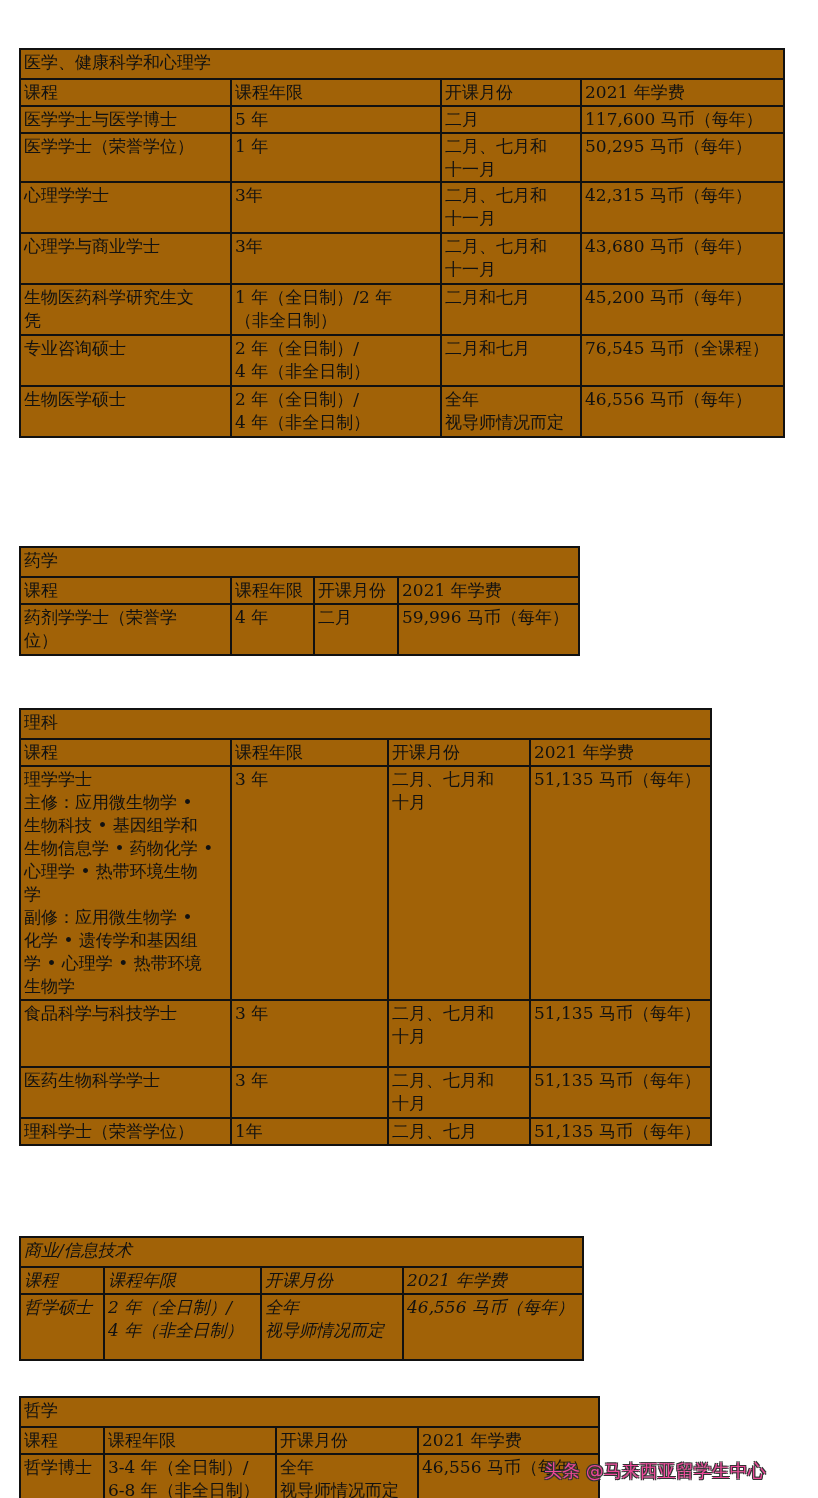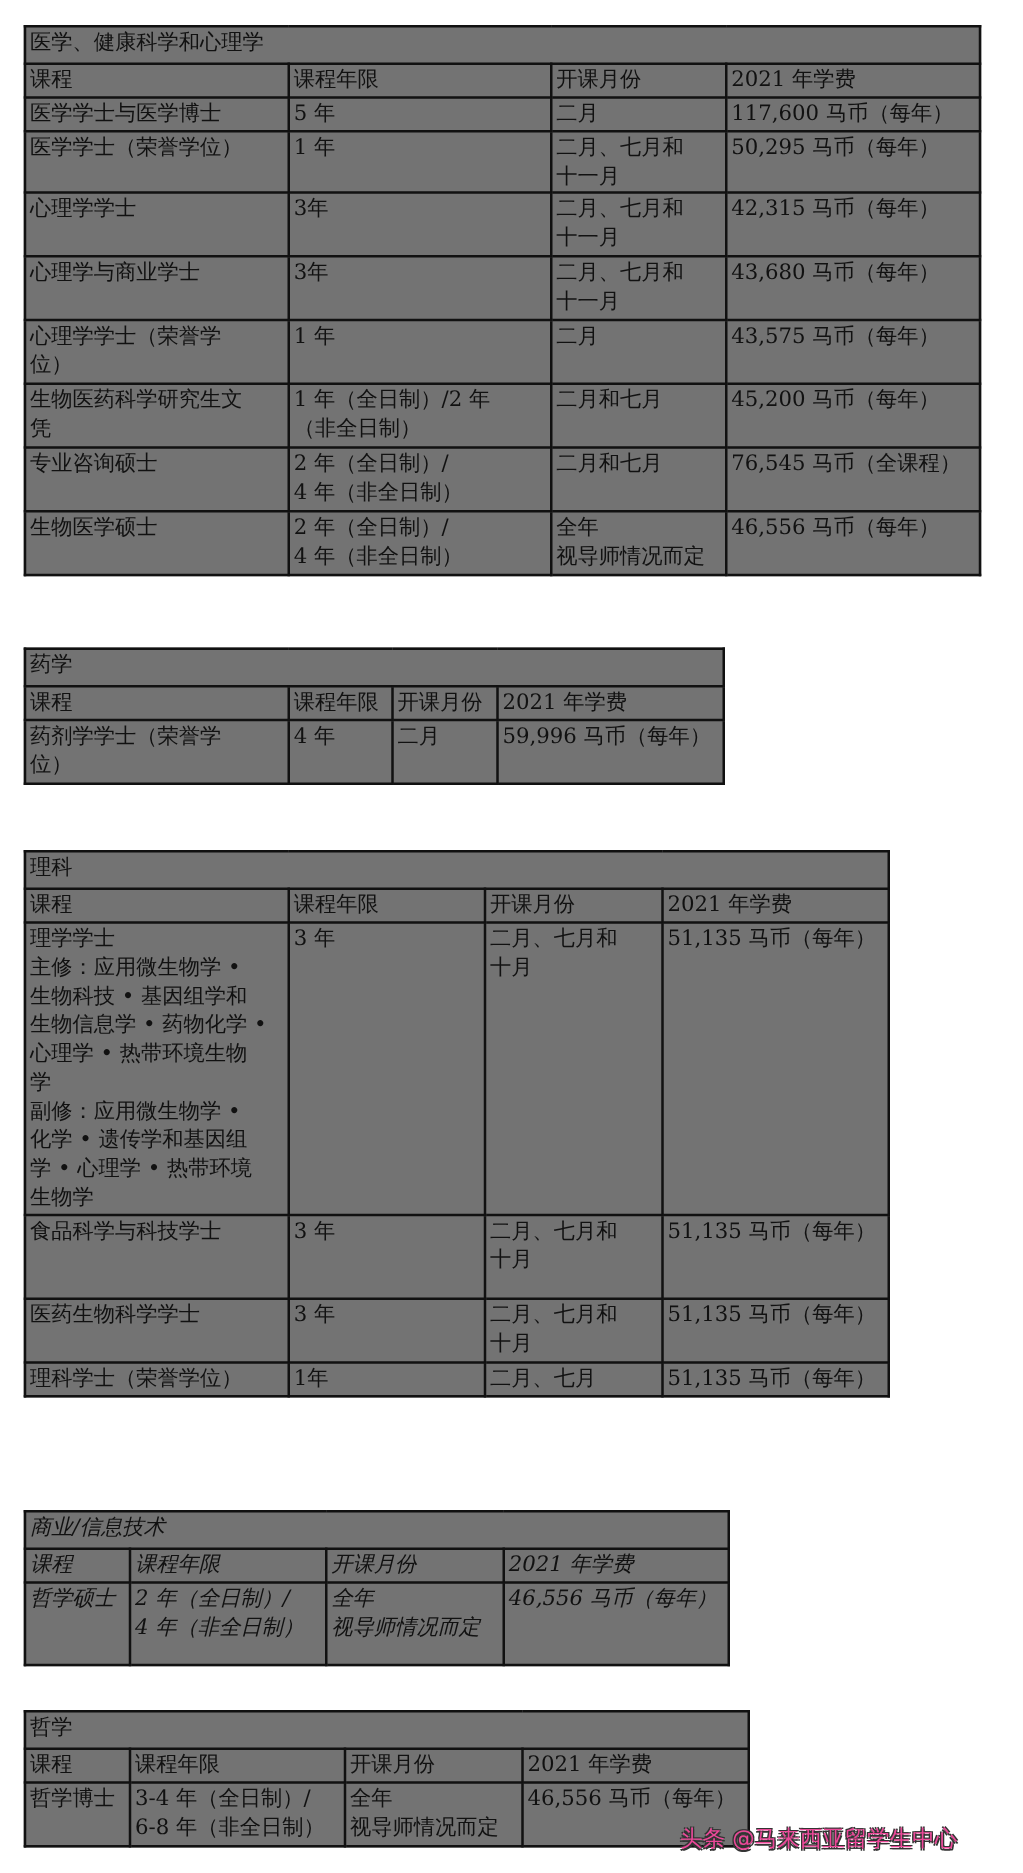--- a/index.html
+++ b/index.html
@@ -1,18 +1,18 @@
 <!DOCTYPE html>
 <html><head>
 <meta charset="utf-8">
 <style>
   html, body { margin: 0; padding: 0; background: #ffffff; }
   body { width: 818px; height: 1498px; position: relative; overflow: hidden;
          font-family: "DejaVu Serif", "Liberation Serif", serif; color: #111; }
-  table.t { position: absolute; border-collapse: collapse; table-layout: fixed; background: #737373; }
+  table.t { position: absolute; border-collapse: collapse; table-layout: fixed; background: #a16207; margin-top: 28px; }
   table.t td { border: 2px solid #111; vertical-align: top; padding: 1px 3px 0 3px;
                font-size: 17px; line-height: 23px; white-space: pre-line; overflow: hidden; }
   table.t td.title { height: 27px; }
   .watermark { position: absolute; left: 544px; top: 1459px; font-size: 18px; color: #ec4899;
                font-family: "DejaVu Sans", sans-serif;
                text-shadow: -1px -1px 0 #333, 1px -1px 0 #333, -1px 1px 0 #333, 1px 1px 0 #333; }
 </style>
 </head>
 <body>
 
@@ -52,27 +52,20 @@
     <td>二月、七月和
 十一月</td>
     <td>42,315 马币（每年）</td>
   </tr>
   <tr style="height:51px">
     <td>心理学与商业学士</td>
     <td>3年</td>
     <td>二月、七月和
 十一月</td>
     <td>43,680 马币（每年）</td>
-  </tr>
-  <tr style="height:51px">
-    <td>心理学学士（荣誉学
-位）</td>
-    <td>1 年</td>
-    <td>二月</td>
-    <td>43,575 马币（每年）</td>
   </tr>
   <tr style="height:51px">
     <td>生物医药科学研究生文
 凭</td>
     <td>1 年（全日制）/2 年
 （非全日制）</td>
     <td>二月和七月</td>
     <td>45,200 马币（每年）</td>
   </tr>
   <tr style="height:51px">

